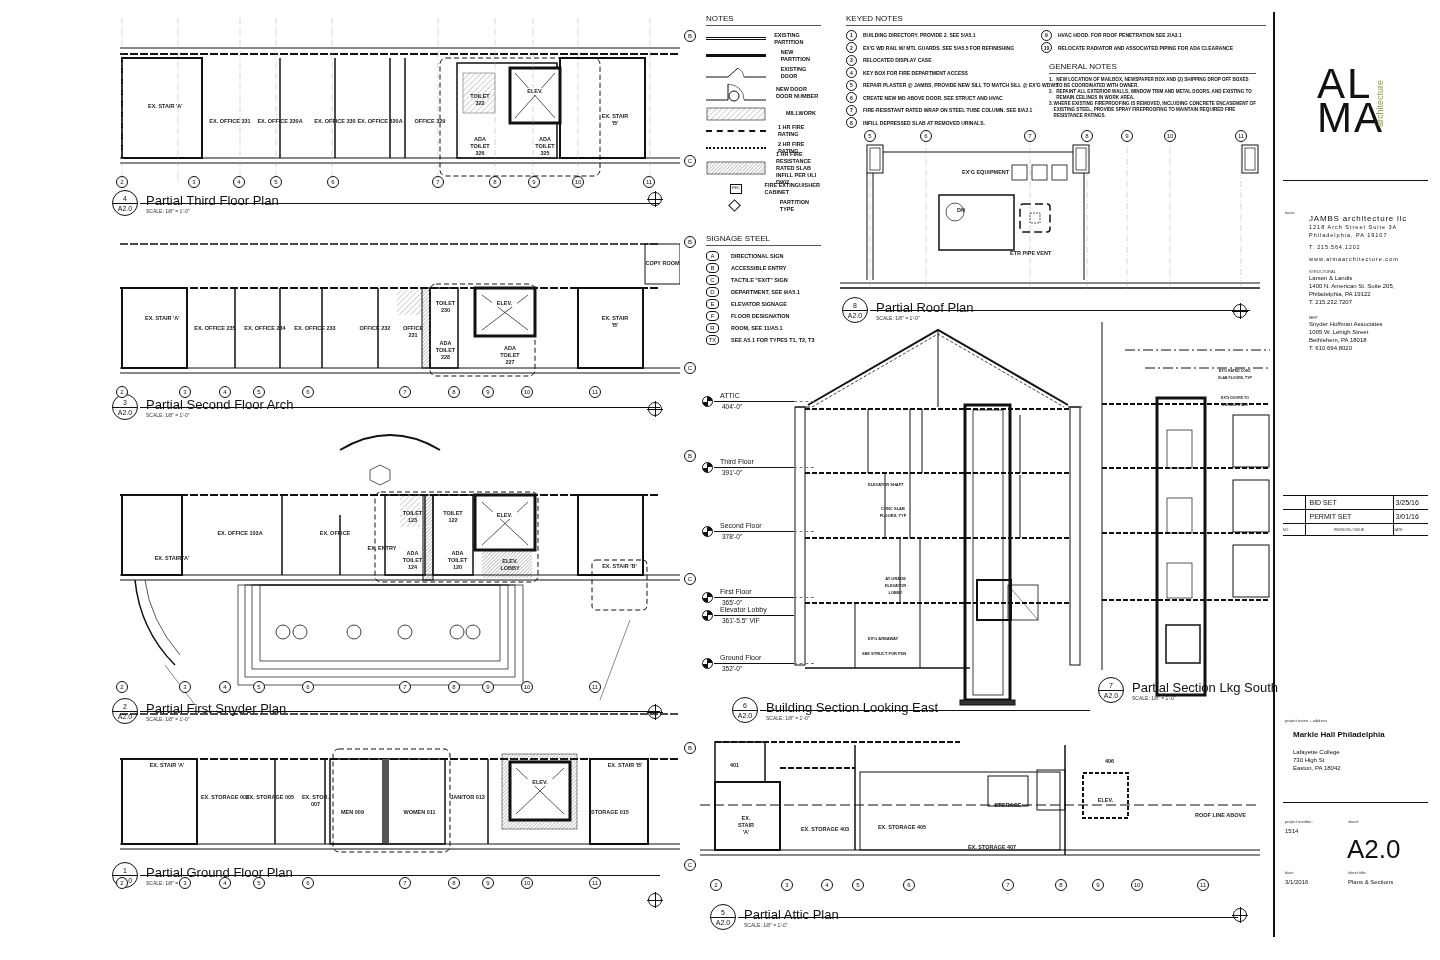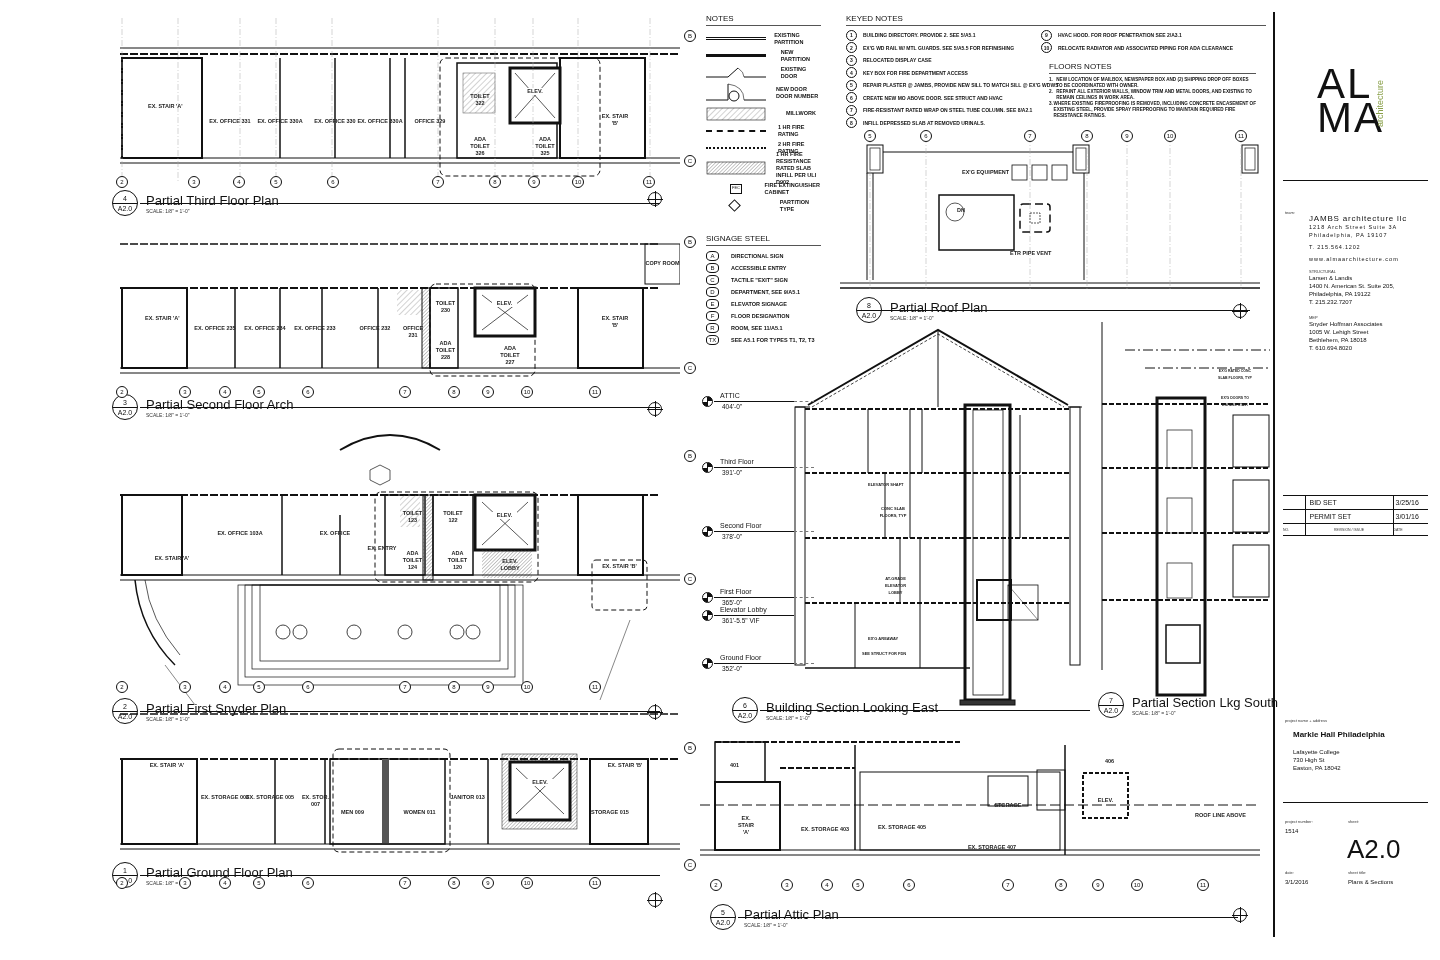--- a/index.html
+++ b/index.html
@@ -468,21 +468,21 @@
     </div>
     <div style="width:215px">
       <div class="kn-row">
           <span class="kn-circ">9</span>
           <span>HVAC HOOD. FOR ROOF PENETRATION SEE 2/A3.1</span>
         </div>
       <div class="kn-row">
           <span class="kn-circ">10</span>
           <span>RELOCATE RADIATOR AND ASSOCIATED PIPING FOR ADA CLEARANCE</span>
         </div>
-      <div style="margin-top:8px;font-size:8px;border-bottom:1px solid #555;padding-bottom:2px;margin-bottom:3px;margin-left:8px">FLOORS NOTES</div>
+      <div style="margin-top:8px;font-size:8px;border-bottom:1px solid #555;padding-bottom:2px;margin-bottom:3px;margin-left:8px">GENERAL NOTES</div>
       <div style="font-size:4.6px;font-weight:bold;line-height:6px;margin-left:8px">
         <div style="display:flex">
             <span style="width:10px">1.</span>
             <span>NEW LOCATION OF MAILBOX, NEWSPAPER BOX AND (2) SHIPPING DROP OFF BOXES TO BE COORDINATED WITH OWNER.</span>
           </div>
         <div style="display:flex">
             <span style="width:10px">2.</span>
             <span>REPAINT ALL EXTERIOR WALLS, WINDOW TRIM AND METAL DOORS, AND EXISTING TO REMAIN CEILINGS IN WORK AREA.</span>
           </div>
         <div style="display:flex">
@@ -530,21 +530,21 @@
   <div class="room" style="left:122px;top:44px;white-space:nowrap">EX'G EQUIPMENT</div>
   <div class="room" style="left:117px;top:82px">DN</div>
   <div class="room" style="left:170px;top:125px;white-space:nowrap">ETR PIPE VENT</div>
   <div class="grid-bubble" style="left:24px;top:5px">5</div>
   <div class="grid-bubble" style="left:80px;top:5px">6</div>
   <div class="grid-bubble" style="left:184px;top:5px">7</div>
   <div class="grid-bubble" style="left:241px;top:5px">8</div>
   <div class="grid-bubble" style="left:281px;top:5px">9</div>
   <div class="grid-bubble" style="left:324px;top:5px">10</div>
   <div class="grid-bubble" style="left:395px;top:5px">11</div>
-  <div class="title-row" style="left:16px;top:172px">
+  <div class="title-row" style="left:2px;top:172px">
     <div class="bubble">
         <span class="num">8</span>
         <span>A2.0</span>
       </div>
     <div>
         <div class="plan-title">Partial Roof Plan</div>
         <div class="scale">SCALE: 1/8" = 1'-0"</div>
       </div>
   </div>
   <div class="underline" style="left:30px;top:185px;width:380px"></div>
@@ -617,21 +617,21 @@
       <rect x="72" y="178" width="25" height="35" stroke-width="0.7"></rect>
       <rect x="72" y="243" width="25" height="35" stroke-width="0.7"></rect>
       <rect x="71" y="305" width="34" height="38" stroke-width="1.5"></rect>
       <rect x="138" y="95" width="36" height="52" stroke-width="1"></rect>
       <rect x="138" y="160" width="36" height="52" stroke-width="1"></rect>
       <rect x="138" y="225" width="36" height="52" stroke-width="1"></rect>
     </g>
   </svg>
   <div class="room" style="left:120px;top:48px;font-size:3.5px;width:40px">EX'G RATED CONC SLAB FLOORS, TYP</div>
   <div class="room" style="left:120px;top:75px;font-size:3.5px;width:40px">EX'G DOORS TO EGRESS STAIR</div>
-  <div class="title-row" style="left:3px;top:372px">
+  <div class="title-row" style="left:3px;top:357px">
     <div class="bubble">
         <span class="num">7</span>
         <span>A2.0</span>
       </div>
     <div>
         <div class="plan-title">Partial Section Lkg South</div>
         <div class="scale">SCALE: 1/8" = 1'-0"</div>
       </div>
   </div>
 </div>

